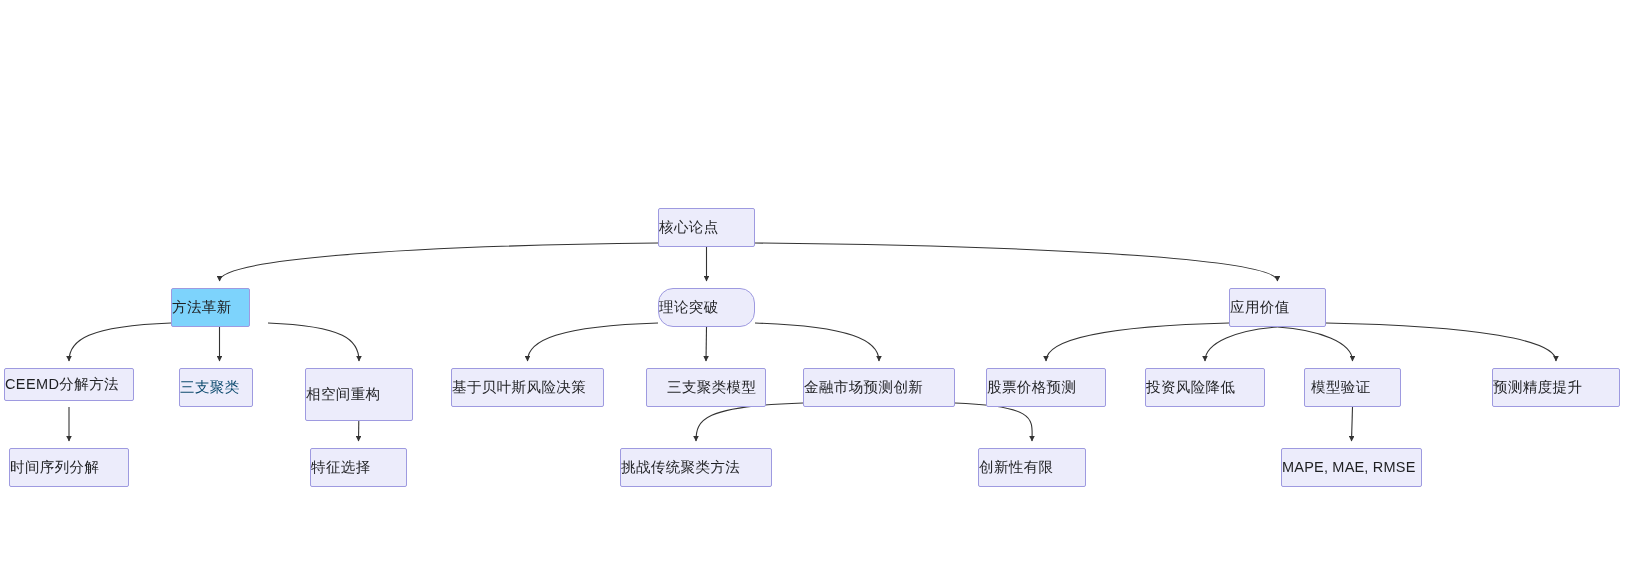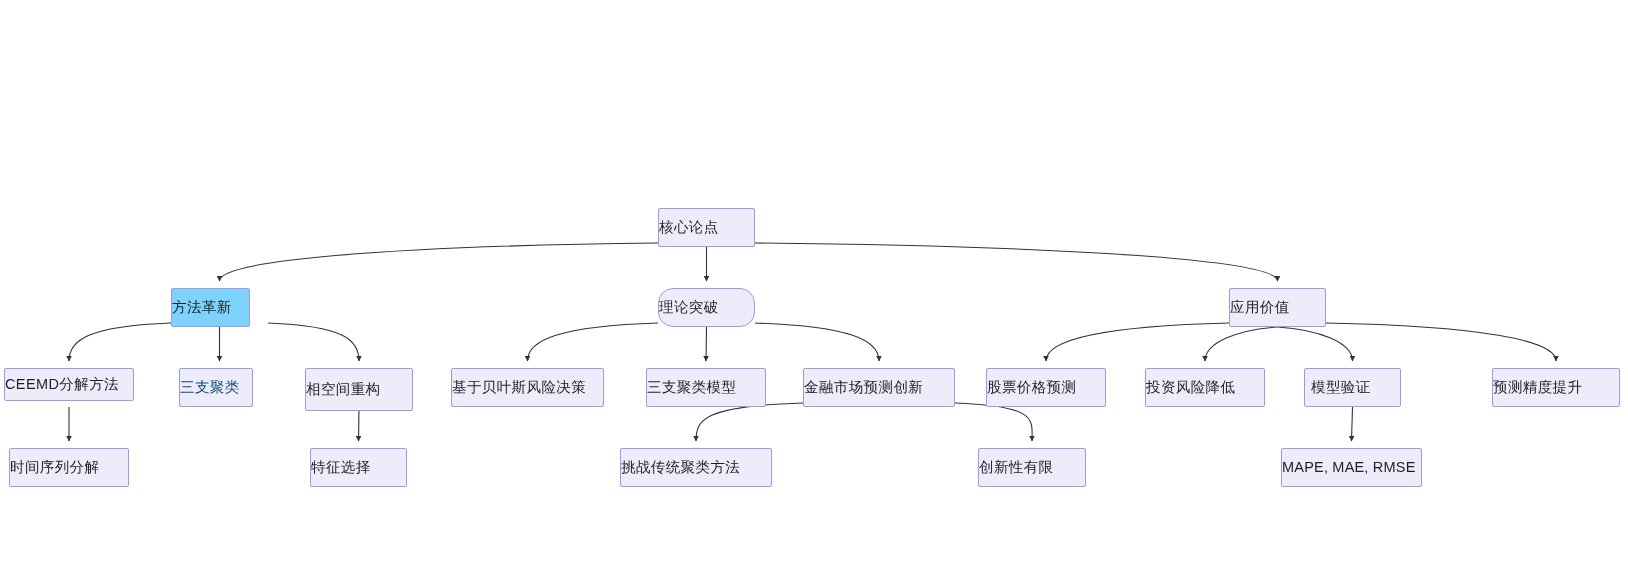--- a/index.html
+++ b/index.html
@@ -88,27 +88,27 @@
       </div>
       <div class="node" style="left: 1229px; top: 288px; width: 97px; height: 39px; background: rgb(236, 236, 251); border-color: rgb(158, 154, 224); color: rgb(31, 32, 35);">
         <span class="node-label">应用价值</span>
       </div>
       <div class="node" style="left: 4px; top: 368px; width: 130px; height: 33px; background: rgb(236, 236, 251); border-color: rgb(158, 154, 224); color: rgb(31, 32, 35);">
         <span class="node-label">CEEMD分解方法</span>
       </div>
       <div class="node" style="left: 179px; top: 368px; width: 74px; height: 39px; background: rgb(236, 236, 251); border-color: rgb(158, 154, 224); color: #0c4a6e;">
         <span class="node-label">三支聚类</span>
       </div>
-      <div class="node" style="left: 305px; top: 368px; width: 108px; height: 43px; background: rgb(236, 236, 251); border-color: rgb(158, 154, 224); color: rgb(31, 32, 35);">
+      <div class="node" style="left: 305px; top: 368px; width: 108px; height: 53px; background: rgb(236, 236, 251); border-color: rgb(158, 154, 224); color: rgb(31, 32, 35);">
         <span class="node-label">相空间重构</span>
       </div>
       <div class="node" style="left: 451px; top: 368px; width: 153px; height: 39px; background: rgb(236, 236, 251); border-color: rgb(158, 154, 224); color: rgb(31, 32, 35);">
         <span class="node-label">基于贝叶斯风险决策</span>
       </div>
-      <div class="node" style="left: 646px; top: 368px; width: 120px; height: 39px; background: rgb(236, 236, 251); border-color: rgb(158, 154, 224); color: rgb(31, 32, 35);">
+      <div class="node" style="left: 646px; top: 368px; width: 120px; height: 39px; background: rgb(236, 236, 251); border-color: rgb(158, 154, 224); color: rgb(31, 32, 35); padding-left: 20px;">
         <span class="node-label">三支聚类模型</span>
       </div>
       <div class="node" style="left: 803px; top: 368px; width: 152px; height: 39px; background: rgb(236, 236, 251); border-color: rgb(158, 154, 224); color: rgb(31, 32, 35);">
         <span class="node-label">金融市场预测创新</span>
       </div>
       <div class="node" style="left: 986px; top: 368px; width: 120px; height: 39px; background: rgb(236, 236, 251); border-color: rgb(158, 154, 224); color: rgb(31, 32, 35);">
         <span class="node-label">股票价格预测</span>
       </div>
       <div class="node" style="left: 1145px; top: 368px; width: 120px; height: 39px; background: rgb(236, 236, 251); border-color: rgb(158, 154, 224); color: rgb(31, 32, 35);">
         <span class="node-label">投资风险降低</span>

